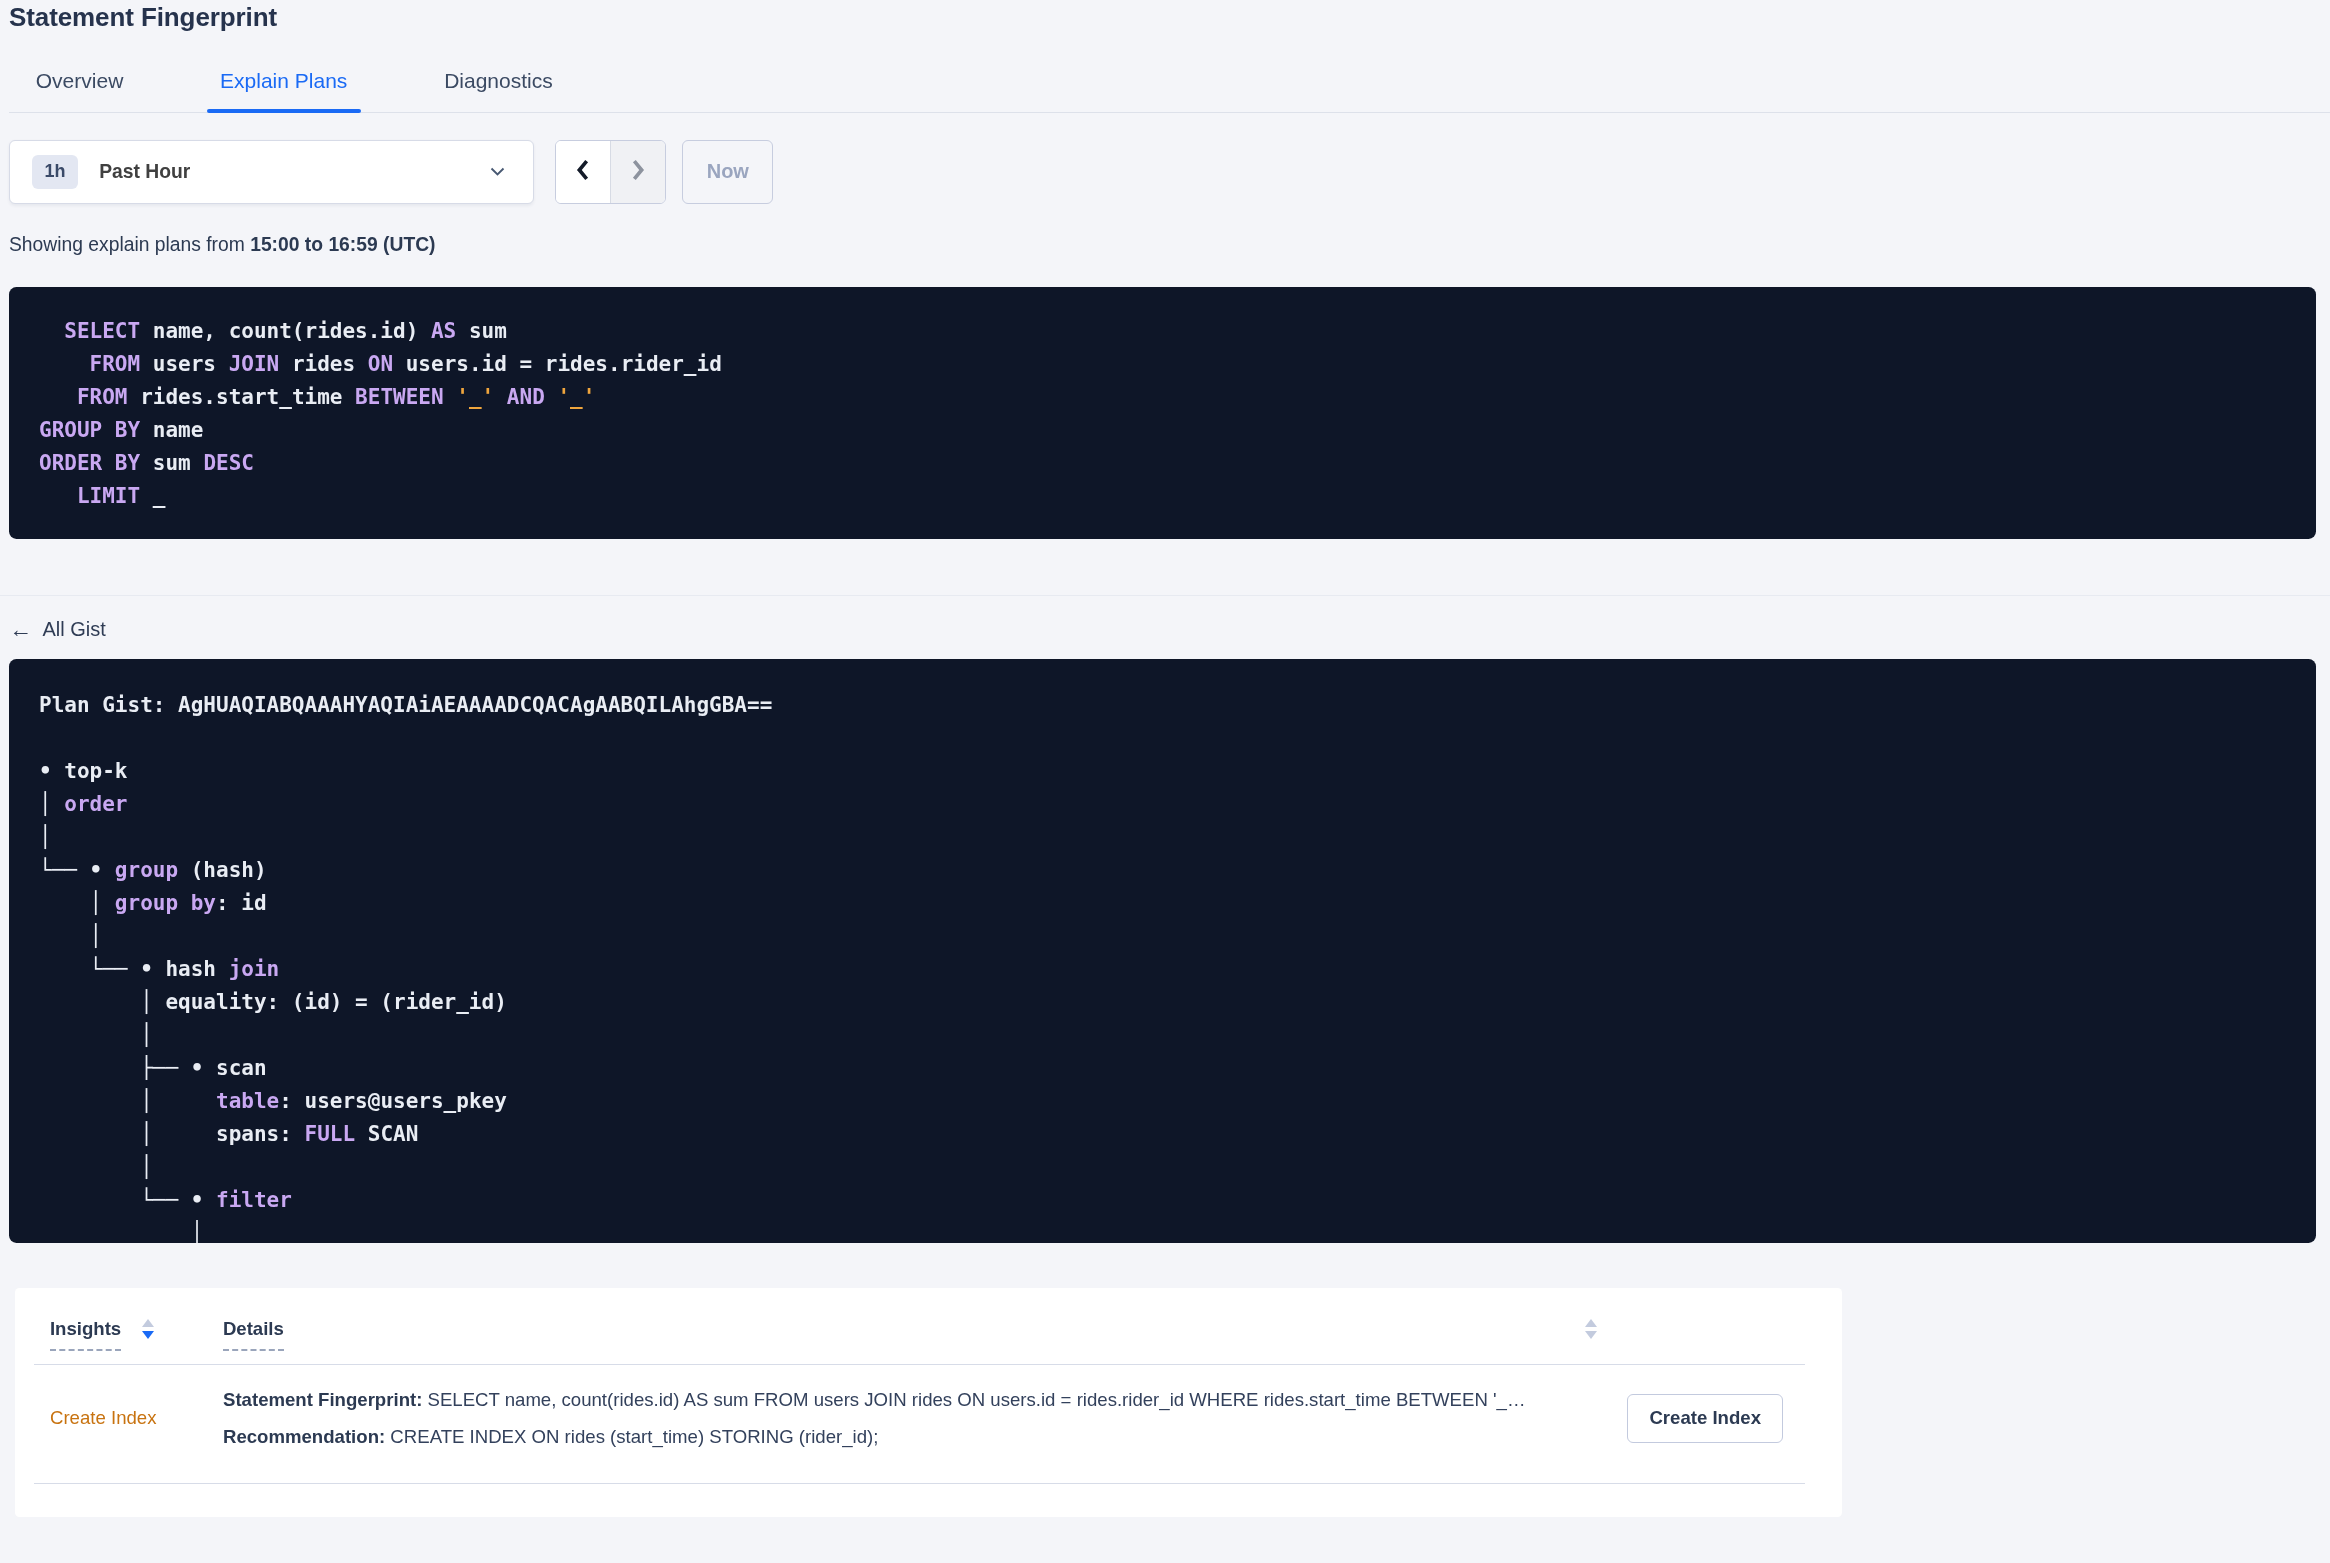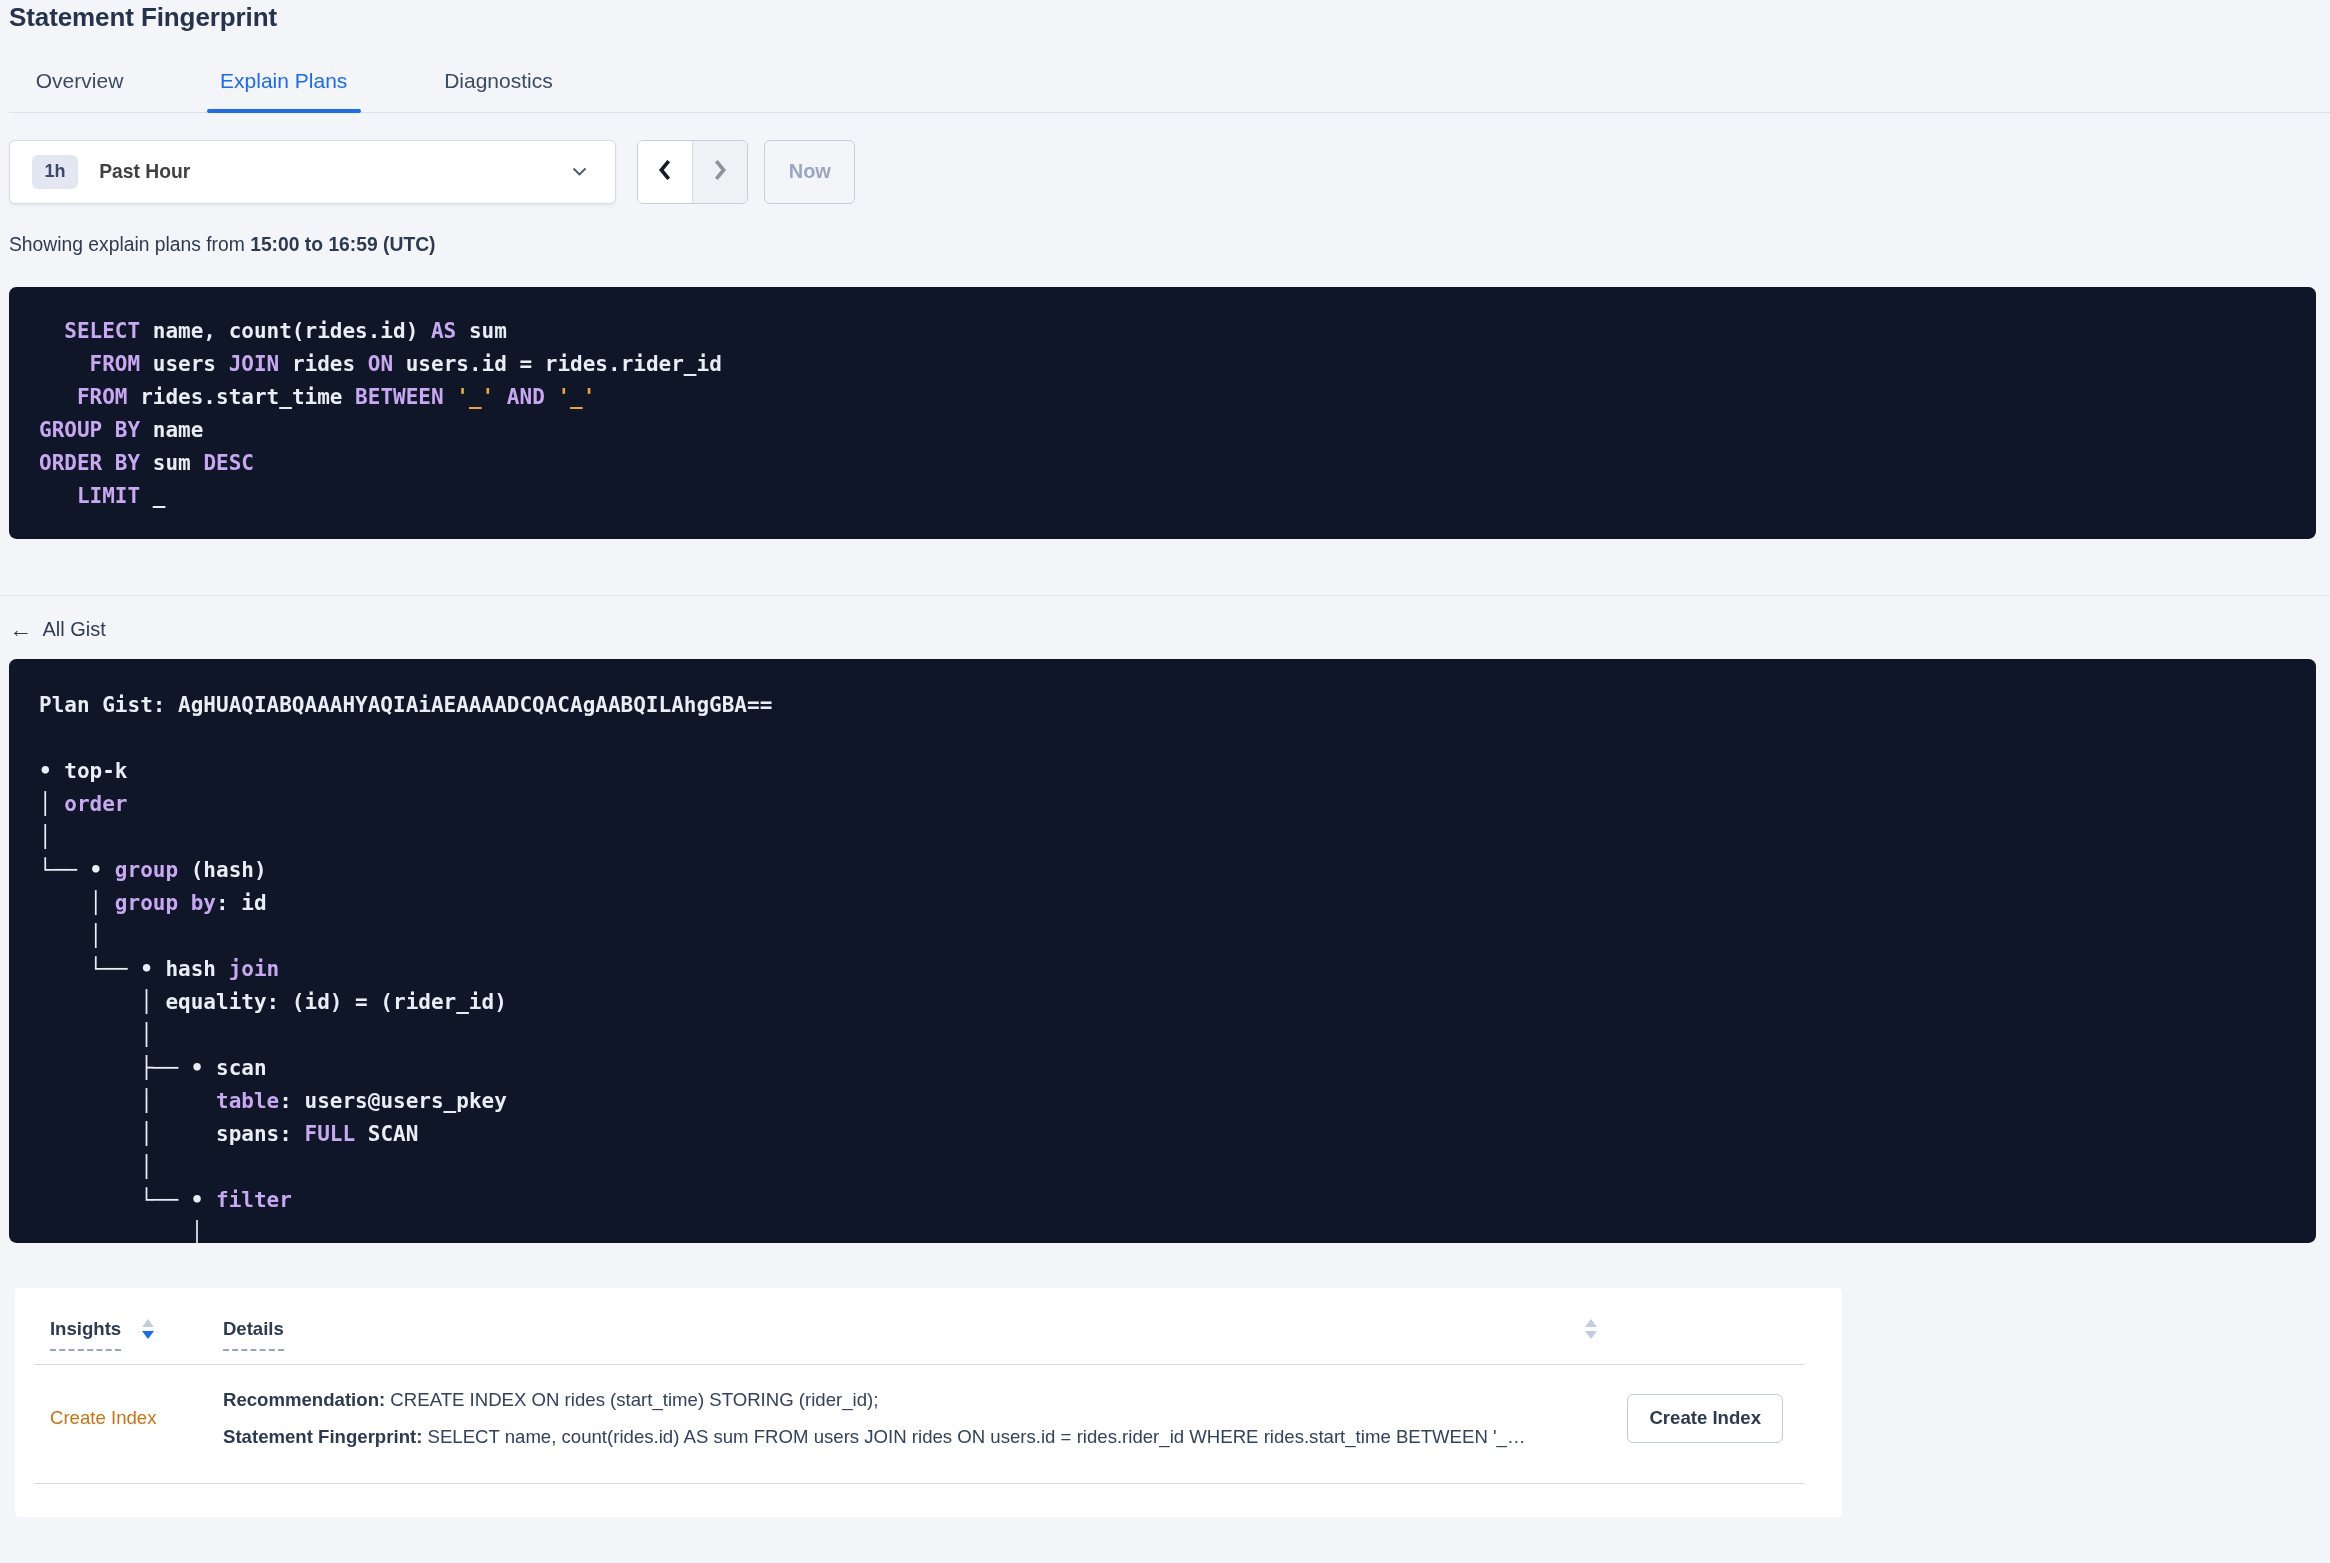--- a/index.html
+++ b/index.html
@@ -28,21 +28,21 @@
   }
   .tab.active{color:#1a6af5;}
   .tab.active::after{
     content:"";position:absolute;left:0;right:0;bottom:-1.5px;height:4.5px;
     border-radius:2.2px;background:#1a6af5;
   }
 
   
   .time-row{display:flex;align-items:center;margin-top:27px;height:64px;}
   .dropdown{
-    width:607px;height:64px;box-sizing:border-box;cursor:pointer;
+    width:525px;height:64px;box-sizing:border-box;cursor:pointer;
     background:#fff;border:1.5px solid #d7dbe7;border-radius:6px;
     display:flex;align-items:center;
     box-shadow:0 1.5px 3px rgba(60,70,100,.07);
   }
   .badge{
     margin-left:22px;background:#e3e7f2;border-radius:6px;
     padding:6.7px 12.6px;font-size:18px;font-weight:700;color:#3a4a68;
   }
   .dropdown-label{margin-left:21px;font-size:19.3px;font-weight:600;color:#404040;}
   .chevron{margin-left:auto;margin-right:25px;display:flex;}
@@ -207,22 +207,22 @@
           <span class="tri-up"></span>
           <span class="tri-down"></span>
         </span>
       </div>
     </div>
     <div class="head-sep"></div>
 
     <div class="trow">
       <span class="insight-link">Create Index</span>
       <div class="details-cell">
+        <div><b>Statement Fingerprint:</b><span> SELECT name, count(rides.id) AS sum FROM users JOIN rides ON users.id = rides.rider_id WHERE rides.start_time BETWEEN '_…</span></div>
         <div><b>Recommendation:</b><span> CREATE INDEX ON rides (start_time) STORING (rider_id);</span></div>
-        <div><b>Statement Fingerprint:</b><span> SELECT name, count(rides.id) AS sum FROM users JOIN rides ON users.id = rides.rider_id WHERE rides.start_time BETWEEN '_…</span></div>
       </div>
       <button class="row-btn">Create Index</button>
     </div>
     <div class="row-sep"></div>
   </div>
 
 </div>
 
 
 </body></html>

